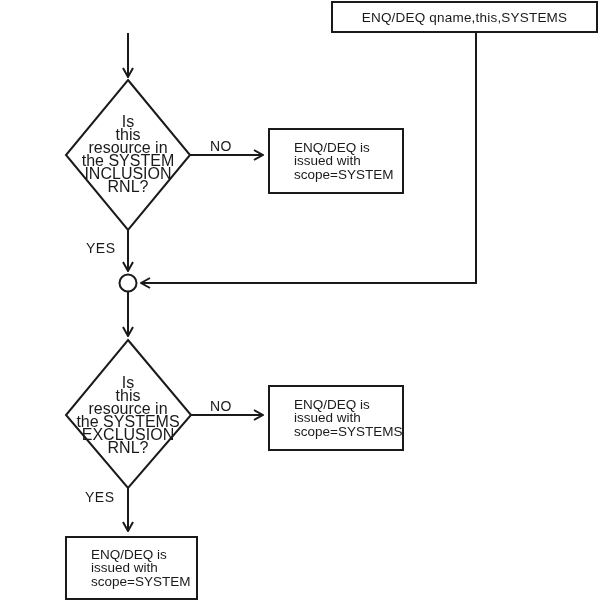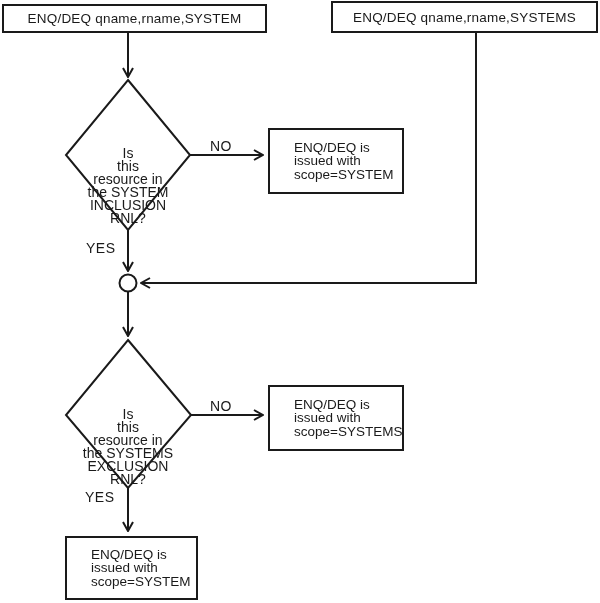--- a/index.html
+++ b/index.html
@@ -49,23 +49,22 @@
     border: 2px solid #1a1a1a;
     justify-content: flex-start;
     padding-left: 24px;
     font-size: 13.5px;
     line-height: 13.5px;
     text-align: left;
   }
   .diamond-label {
     justify-content: center;
     text-align: center;
-    font-size: 14px;
+    font-size: 16px;
     line-height: 13px;
-    margin-top: 32px;
   }
   .edge-label {
     position: absolute;
     font-size: 14px;
     letter-spacing: 0.5px;
   }
 </style>
 </head>
 <body>
 
@@ -84,26 +83,23 @@
     <path d="M128,230 V271" marker-end="url(#ah)"></path>
     <path d="M128,292 V336" marker-end="url(#ah)"></path>
     <path d="M191,415 H263" marker-end="url(#ah)"></path>
     <path d="M128,488 V531" marker-end="url(#ah)"></path>
 
     <polygon points="128,80 190,155 128,230 66,155"></polygon>
     <polygon points="128,340 191,415 128,488 66,415"></polygon>
     <circle cx="128" cy="283" r="8.5"></circle>
   </svg>
 
-  <div class="node entry-box" style="left:2px; top:4px; width:265px; height:29px;">
-    <span>ENQ/DEQ qname,rname,SYSTEM</span>
-  </div>
 
   <div class="node entry-box" style="left:331px; top:1px; width:267px; height:32px;">
-    <span>ENQ/DEQ qname,rname,SYSTEMS</span>
+    <span>ENQ/DEQ qname,this,SYSTEMS</span>
   </div>
 
   <div class="node diamond-label" style="left:58px; top:115px; width:140px; height:78px;">
     <span>Is
 this
 resource in
 the SYSTEM
 INCLUSION
 RNL?</span>
   </div>

